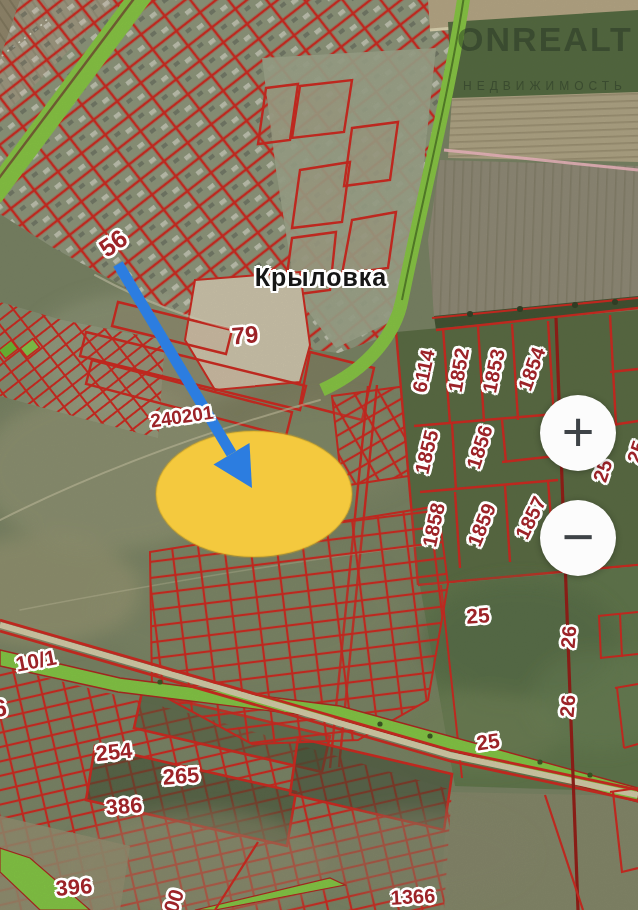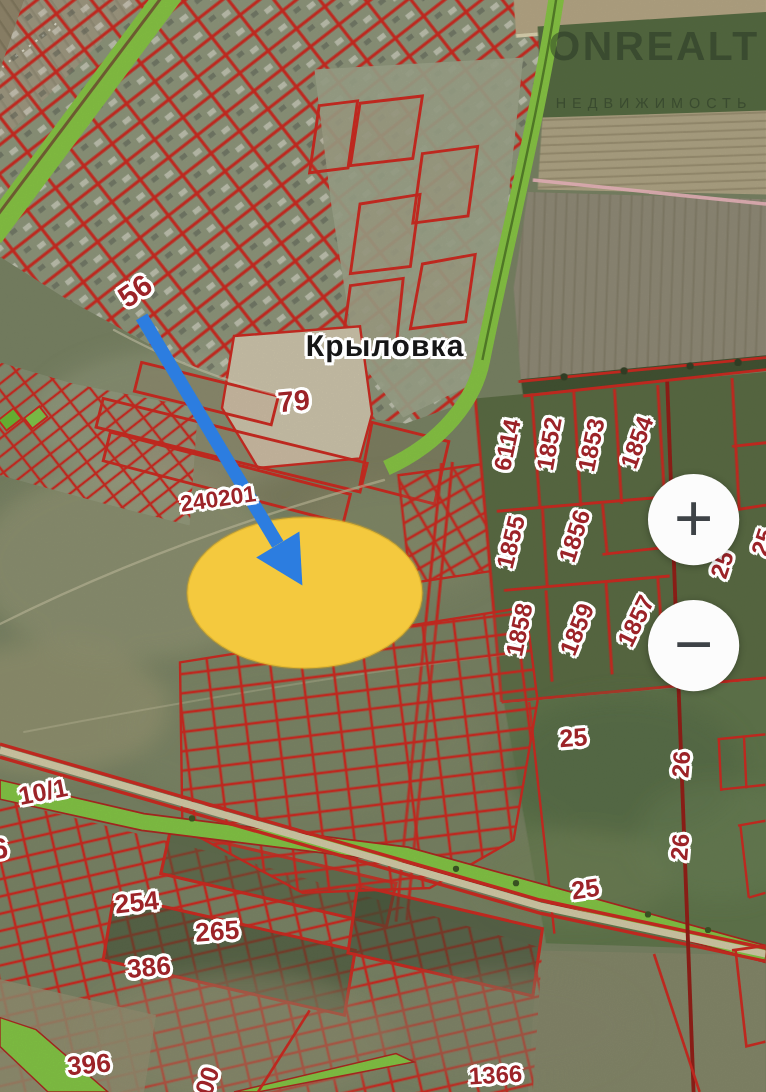--- a/index.html
+++ b/index.html
@@ -12,21 +12,21 @@
 
   
   .lbl {
     position:absolute; font-weight:bold; color:#9c2328; white-space:nowrap;
     transform:translate(-50%,-50%) rotate(var(--r,0deg));
     text-shadow:
       -2px -2px 0 #fff, 2px -2px 0 #fff, -2px 2px 0 #fff, 2px 2px 0 #fff,
       0 -2.6px 0 #fff, 0 2.6px 0 #fff, -2.6px 0 0 #fff, 2.6px 0 0 #fff;
     pointer-events:none; user-select:none; line-height:1.05;
   }
-  .lbl.place { color:#161616; letter-spacing:1px;margin-top:12px; }
+  .lbl.place { color:#161616; letter-spacing:1px; }
 
   
   .watermark {
     position:absolute; left:452px; top:20px; width:186px; text-align:center;
     color:rgba(38,52,36,0.5); pointer-events:none; user-select:none;
   }
   .watermark .brand { font-size:34px; font-weight:bold; letter-spacing:2px; }
   .watermark .sub   { font-size:12px; letter-spacing:5px; margin-top:20px; }
 
   

